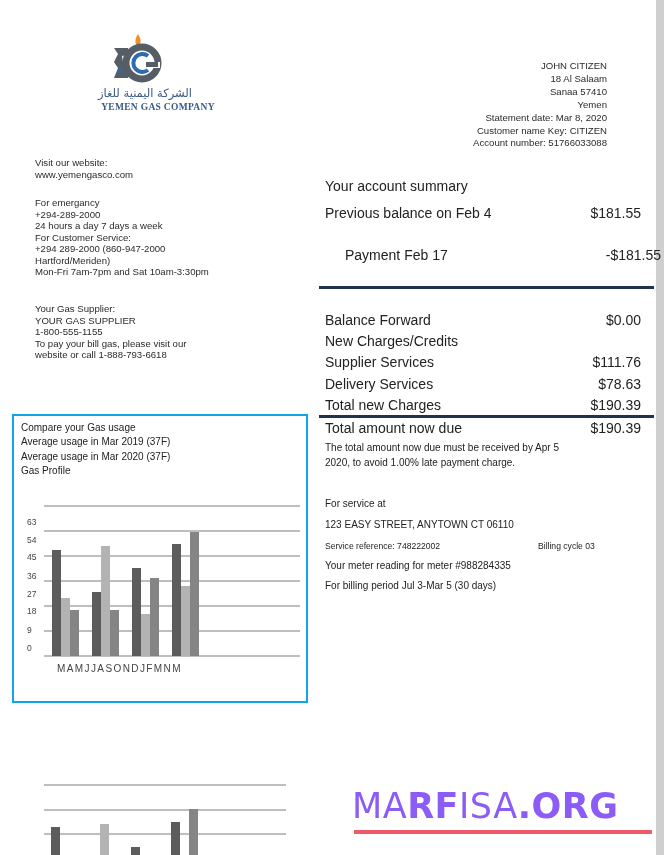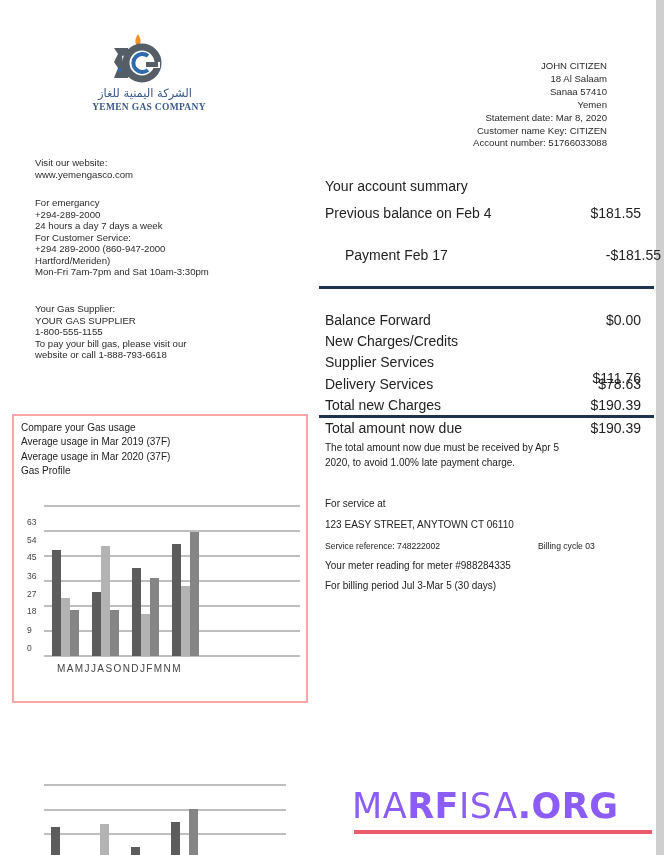--- a/index.html
+++ b/index.html
@@ -4,39 +4,39 @@
 <style>
   * { box-sizing: border-box; margin: 0; padding: 0; }
   html, body { width: 664px; height: 855px; overflow: hidden; background: #ffffff; }
   body { position: relative; font-family: "Liberation Sans", "DejaVu Sans", sans-serif; color: #222; }
   .abs { position: absolute; }
   .right-edge { position: absolute; left: 656px; top: 0; width: 8px; height: 855px; background: #cfcfcf; }
 
   
   .logo { left: 70px; top: 32px; width: 150px; height: 85px; }
   .logo-ar { position: absolute; left: 0; top: 54px; width: 150px; text-align: center; font-family: "DejaVu Sans", sans-serif; font-size: 11.5px; color: #3a5a8a; direction: rtl; }
-  .logo-en { position: absolute; left: 4px; top: 70px; width: 150px; text-align: center; font-family: "Liberation Serif", serif; font-size: 9.5px; font-weight: bold; letter-spacing: 0.3px; color: #3a5a8a; }
+  .logo-en { position: absolute; left: 13px; top: 70px; width: 150px; text-align: center; font-family: "Liberation Serif", serif; font-size: 9.5px; font-weight: bold; letter-spacing: 0.3px; color: #3a5a8a; }
 
   .small { font-size: 9.6px; line-height: 11.5px; color: #2a2a2a; }
   .left-block { left: 35px; width: 250px; }
   .left-block div { white-space: nowrap; }
 
   .addr { right: 57px; top: 60px; text-align: right; font-size: 9.6px; line-height: 12.9px; color: #2a2a2a; }
 
   .summary-title { left: 325px; top: 178px; font-size: 14px; color: #222; }
   .row { position: absolute; left: 325px; width: 316px; font-size: 14px; color: #222; display: flex; justify-content: space-between; }
   .row .amt { text-align: right; }
   .navy-line { position: absolute; left: 319px; width: 335px; height: 3px; background: #1f3350; }
 
   .note { left: 325px; width: 290px; font-size: 10px; line-height: 15px; color: #222; }
   .svc { left: 325px; font-size: 10px; color: #222; white-space: nowrap; }
   .svc-small { font-size: 8.6px; }
 
   
-  .chart-box { left: 12px; top: 414px; width: 296px; height: 289px; border: 2px solid #fca5a5; }
+  .chart-box { left: 12px; top: 414px; width: 296px; height: 289px; border: 2px solid #0ea5e9; }
   .chart-head { position: absolute; left: 7px; top: 5px; font-size: 10px; line-height: 14.3px; color: #222; }
   .chart-svg { position: absolute; left: 0; top: 0; }
 
   
   .wm { left: 352px; top: 786px; font-family: "DejaVu Sans", sans-serif; font-size: 35px; letter-spacing: 0.5px; color: #8b5cf6; white-space: nowrap; line-height: 40px; }
   .wm .thin { font-weight: normal; }
   .wm .bold { font-weight: bold; }
   .wm-line { left: 354px; top: 830px; width: 298px; height: 4px; background: #ef5a6a; }
 </style>
 </head>
@@ -103,21 +103,21 @@
 <div class="navy-line" style="top:286px;"></div>
 
 <div class="row" style="top:312px;">
   <span>Balance Forward</span>
   <span class="amt">$0.00</span>
 </div>
 <div class="row" style="top:333px;">
   <span>New Charges/Credits</span>
   <span class="amt"></span>
 </div>
-<div class="row" style="top:354px;flex-direction:column;">
+<div class="row" style="top:354px;">
   <span>Supplier Services</span>
   <span class="amt">$111.76</span>
 </div>
 <div class="row" style="top:376px;">
   <span>Delivery Services</span>
   <span class="amt">$78.63</span>
 </div>
 <div class="row" style="top:397px;">
   <span>Total new Charges</span>
   <span class="amt">$190.39</span>

